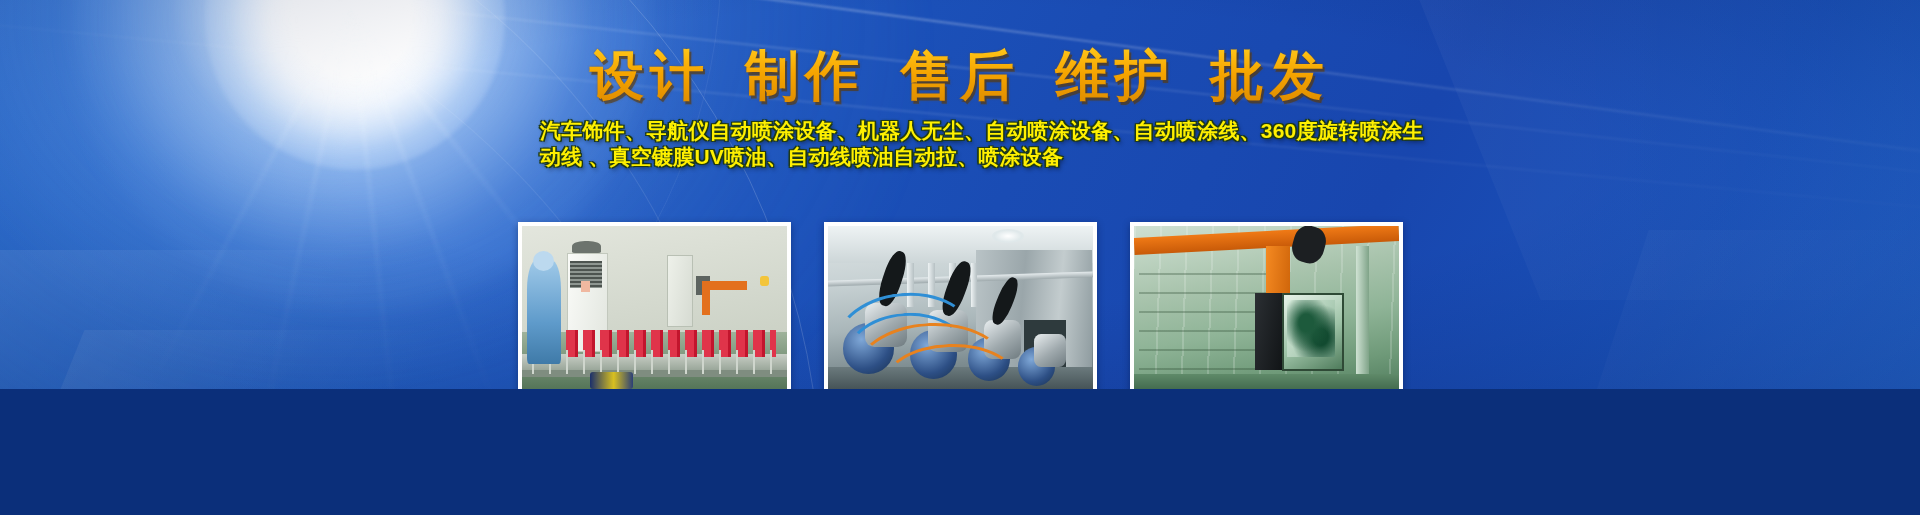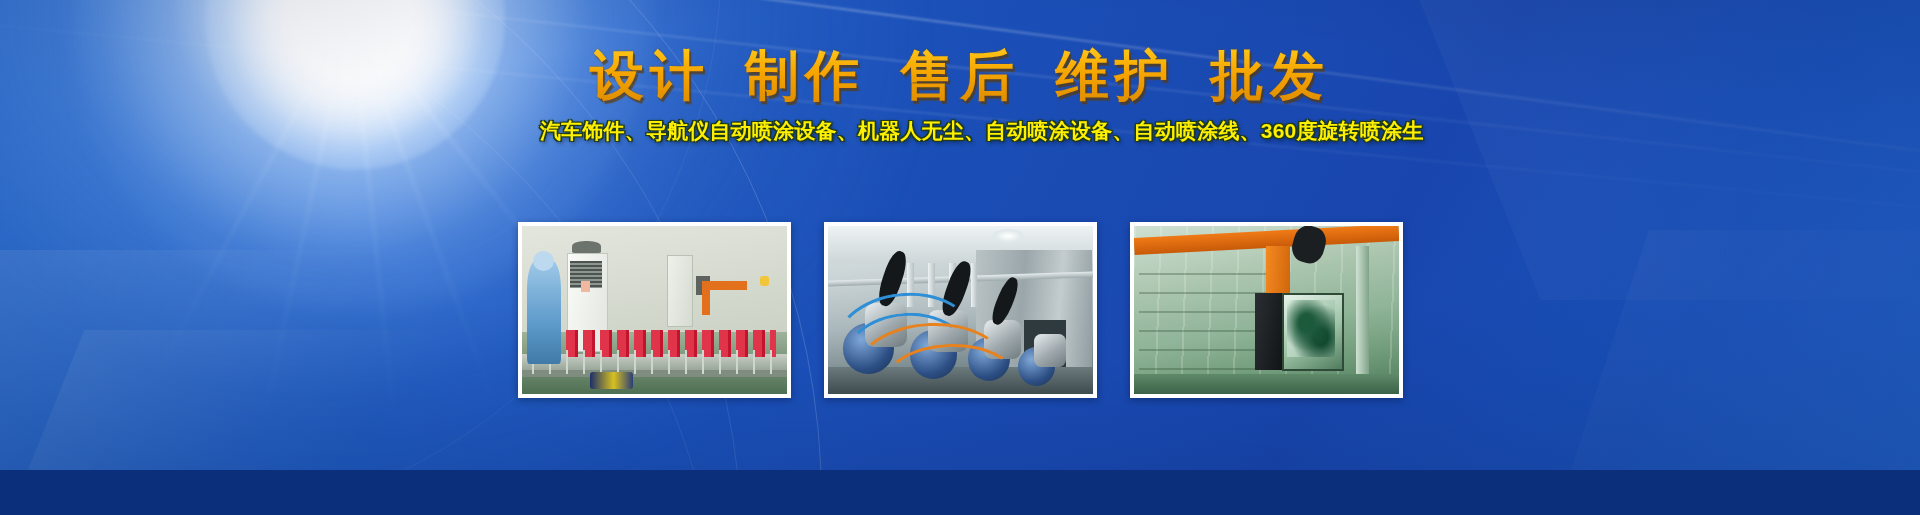--- a/index.html
+++ b/index.html
@@ -1,21 +1,21 @@
 <!DOCTYPE html>
 <html lang="zh"><head>
 <meta charset="utf-8">
 <title>Spray Coating Equipment Banner</title>
 <style>
   html,body{margin:0;padding:0;background:#0b2f7a;}
   body{font-family:"Liberation Sans","DejaVu Sans",sans-serif;}
 
   #banner{
     position:relative;
-    width:1920px;height:470px;
+    width:1920px;height:389px;
     overflow:hidden;
     background:
       radial-gradient(circle at 330px 0px, #ffffff 0px, rgba(255,255,255,.97) 42px, rgba(214,232,255,.85) 85px, rgba(150,196,255,.45) 160px, rgba(90,150,240,.18) 260px, rgba(60,120,225,0) 400px),
       linear-gradient(118deg, #2a6fd6 0%, #2163c9 16%, #1c55bd 34%, #1a4cb4 52%, #1846ae 70%, #1a52bb 86%, #2464cc 100%);
   }
 
   
   .deco{position:absolute;pointer-events:none;}
 
   .sun-core{
@@ -215,20 +215,21 @@
   <div class="deco pane p4"></div>
   <div class="deco vig"></div>
 
   <div id="content">
     <h1 id="headline">
       <span>设计</span><span class="gap"> </span><span>制作</span><span class="gap"> </span><span>售后</span><span class="gap"> </span><span>维护</span><span class="gap"> </span><span>批发</span>
     </h1>
 
     <p id="subtitle">
       <span class="line">汽车饰件、导航仪自动喷涂设备、机器人无尘、自动喷涂设备、自动喷涂线、360度旋转喷涂生</span>
+      <span class="line">动线 、真空镀膜UV喷油、自动线喷油自动拉、喷涂设备</span>
     </p>
   </div>
 
   <div id="photos">
 
     <div class="photo ph1">
       <div class="scene">
         <div class="o wallR"></div>
         <div class="o floor"></div>
         <div class="o cab"></div>

